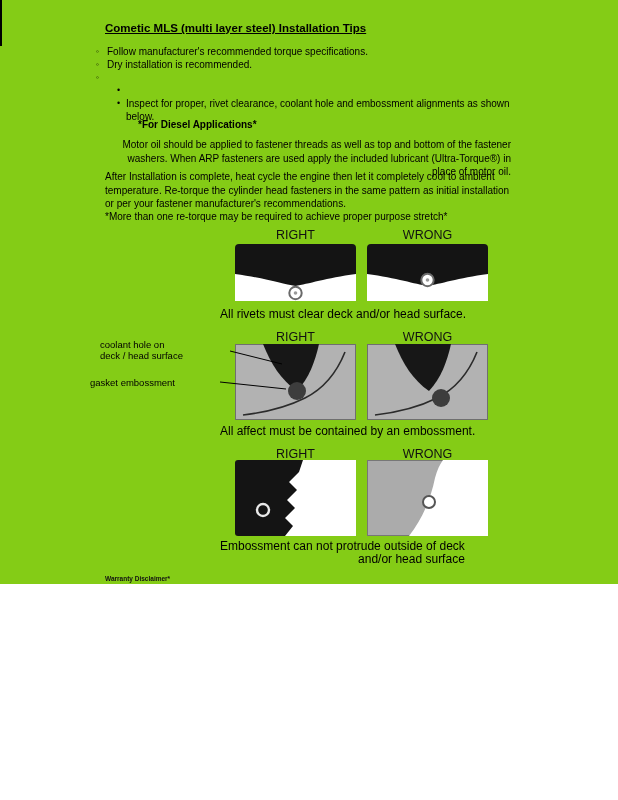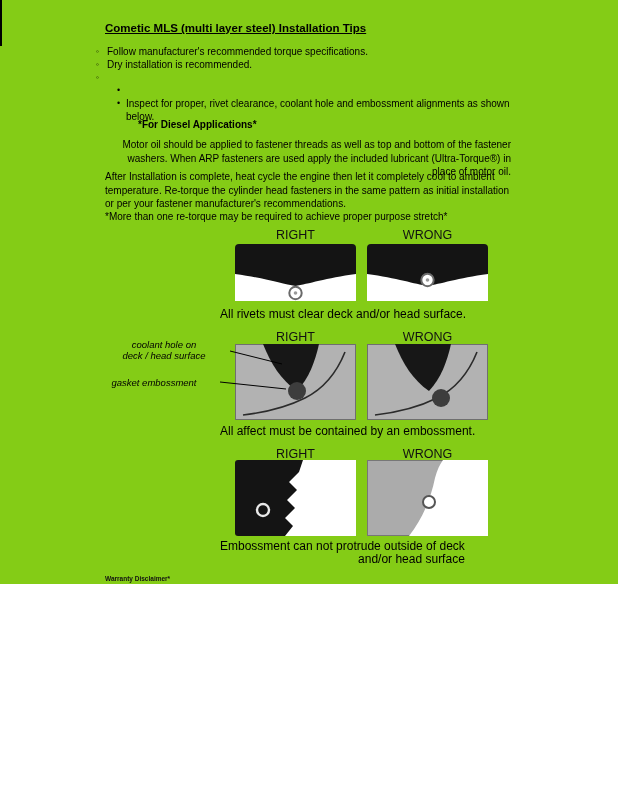--- a/index.html
+++ b/index.html
@@ -31,21 +31,21 @@
   .diag-header { position:absolute; width:121px; text-align:center; font-size:12.5px; color:#111; }
   .dh-r1l{left:235px;top:1px;}   .dh-r1r{left:367px;top:1px;}
   .dh-r2l{left:235px;top:103px;} .dh-r2r{left:367px;top:103px;}
   .dh-r3l{left:235px;top:220px;} .dh-r3r{left:367px;top:220px;}
   .panel { position:absolute; width:121px; }
   .pn-r1l{left:235px;top:17px;height:57px;}  .pn-r1r{left:367px;top:17px;height:57px;}
   .pn-r2l{left:235px;top:117px;height:76px;} .pn-r2r{left:367px;top:117px;height:76px;}
   .pn-r3l{left:235px;top:233px;height:76px;} .pn-r3r{left:367px;top:233px;height:76px;}
   .caption { position:absolute; left:220px; font-size:12px; line-height:12.5px; }
   .cap1{top:81px;} .cap2{top:198px;} .cap3{top:313px; white-space:pre-line;text-align:right; }
-  .diag-label { position:absolute; font-size:9.5px; line-height:11px; text-align:center; white-space:pre-line;font-style:italic; }
+  .diag-label { position:absolute; font-size:9.5px; line-height:11px; text-align:left; white-space:pre-line; }
   .lbl-coolant { left:100px; top:112px; width:128px; }
   .lbl-emboss  { left:90px;  top:150px; width:128px; }
   .connectors { position:absolute; left:0; top:0; width:618px; height:346px; pointer-events:none; }
 
   .legal { position:absolute; left:105px; top:575px; width:406px; font-size:6px; line-height:7px; color:#111; }
   .legal-heading { font-weight:bold; font-size:6.5px; margin-bottom:4px; }
   .legal-para { margin-bottom:4.5px; text-align:justify; white-space:pre-line; }
 
   .footer { position:absolute; left:350px; top:758px; width:140px; text-align:right; font-size:12px; }
 </style>

